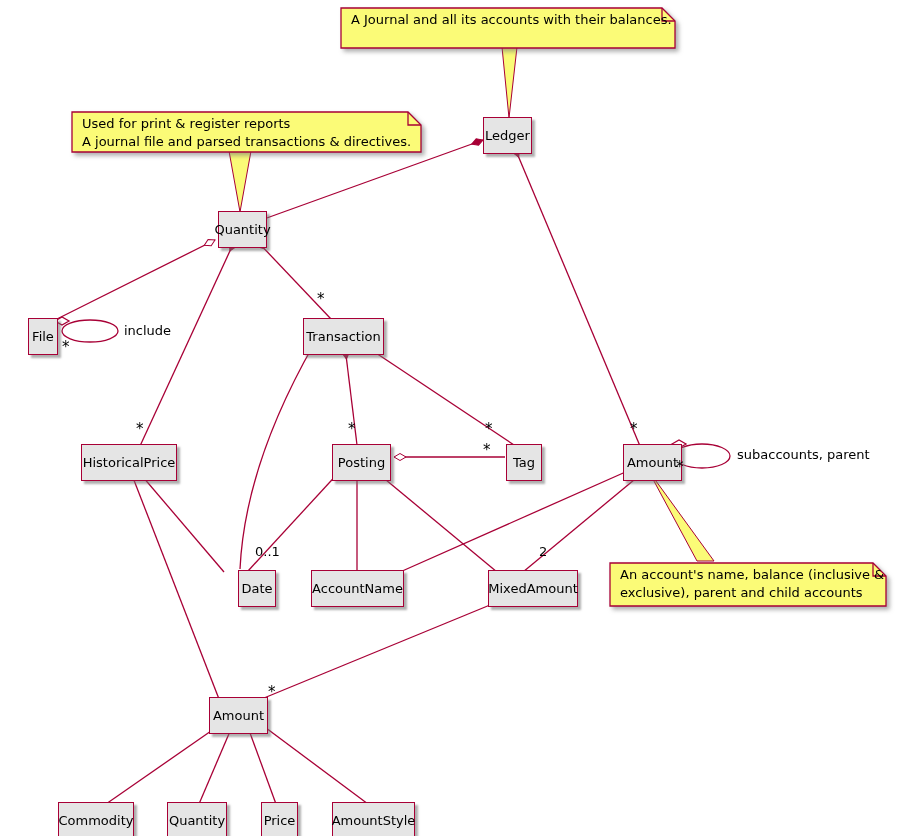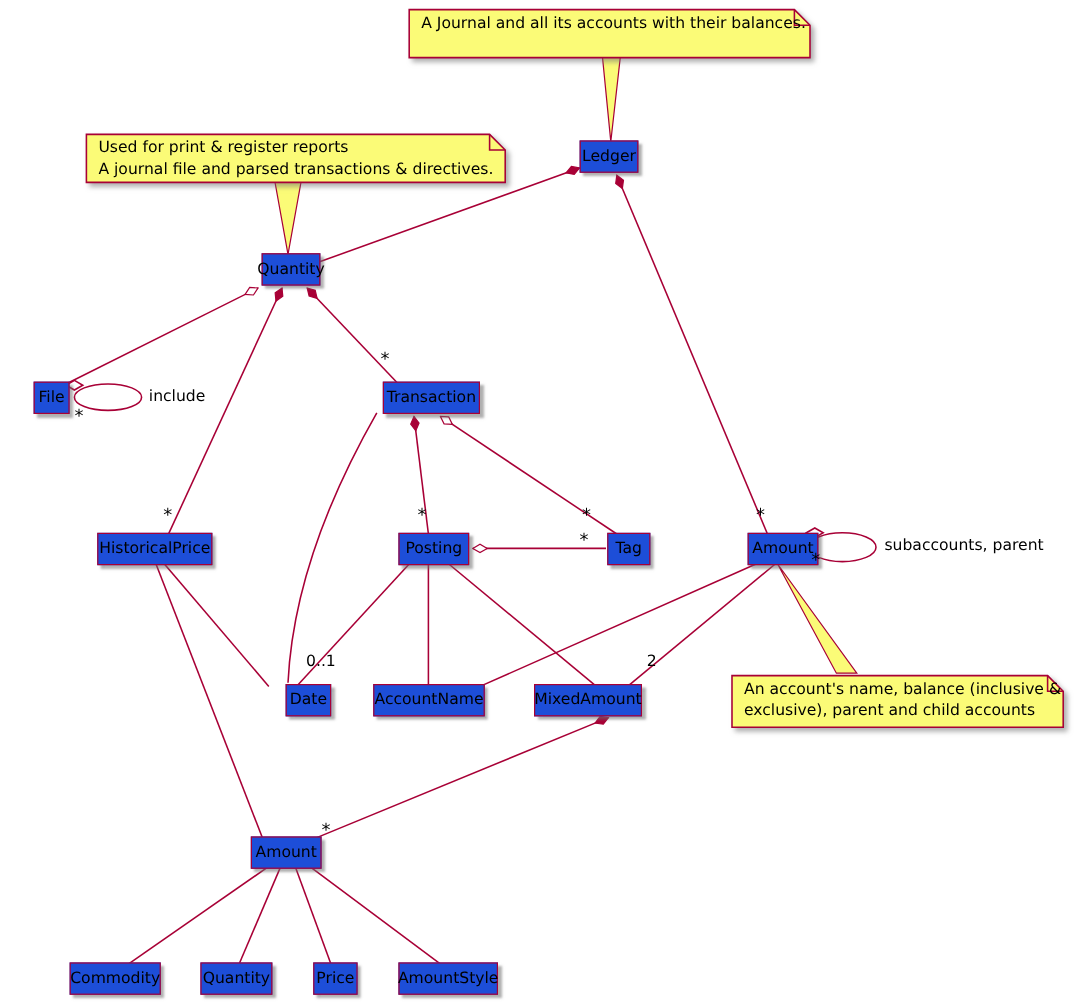--- a/index.html
+++ b/index.html
@@ -2,22 +2,22 @@
 <html><head>
 <meta charset="utf-8">
 <style>
   html,body{margin:0;padding:0;background:#ffffff;}
   .canvas{
     position:relative;width:909px;height:836px;background:#ffffff;
     font-family:"DejaVu Sans","Liberation Sans",sans-serif;color:#000;overflow:hidden;
   }
   svg.wires{position:absolute;left:0;top:0;z-index:1;}
   .uml-class{
-    position:absolute;z-index:2;box-sizing:border-box;height:27px;
-    background:#1d4ed8;border:1.5px solid #A80036;
+    position:absolute;z-index:2;box-sizing:border-box;height:37px;
+    background:#e5e5e5;border:1.5px solid #A80036;
     display:flex;align-items:center;justify-content:center;
     font-size:13px;white-space:nowrap;
     box-shadow:3px 3px 2px rgba(110,110,110,0.55);
   }
   .note-text{
     position:absolute;z-index:3;font-size:13px;line-height:18px;white-space:nowrap;
   }
   .edge-label{
     position:absolute;z-index:3;font-size:13px;white-space:nowrap;
   }
@@ -91,28 +91,28 @@
     <div>A journal file and parsed transactions &amp; directives.</div>
   </div>
   <div class="note-text" style="left:620px;top:566px;">
     <div>An account's name, balance (inclusive &amp;</div>
     <div>exclusive), parent and child accounts</div>
   </div>
 
   <div class="uml-class" style="left:483px;top:117px;width:49px;">Ledger</div>
   <div class="uml-class" style="left:218px;top:211px;width:49px;">Quantity</div>
   <div class="uml-class" style="left:28px;top:318px;width:30px;">File</div>
-  <div class="uml-class" style="left:319px;top:318px;width:81px;">Transaction</div>
+  <div class="uml-class" style="left:303px;top:318px;width:81px;">Transaction</div>
   <div class="uml-class" style="left:81px;top:444px;width:96px;">HistoricalPrice</div>
   <div class="uml-class" style="left:332px;top:444px;width:59px;">Posting</div>
   <div class="uml-class" style="left:506px;top:444px;width:36px;">Tag</div>
   <div class="uml-class" style="left:623px;top:444px;width:59px;">Amount</div>
   <div class="uml-class" style="left:218px;top:570px;width:38px;margin-left:20px;">Date</div>
   <div class="uml-class" style="left:311px;top:570px;width:93px;">AccountName</div>
-  <div class="uml-class" style="left:445px;top:570px;width:90px;">MixedAmount</div>
+  <div class="uml-class" style="left:488px;top:570px;width:90px;">MixedAmount</div>
   <div class="uml-class" style="left:209px;top:697px;width:59px;">Amount</div>
   <div class="uml-class" style="left:58px;top:802px;width:76px;">Commodity</div>
   <div class="uml-class" style="left:167px;top:802px;width:60px;">Quantity</div>
   <div class="uml-class" style="left:261px;top:802px;width:37px;">Price</div>
   <div class="uml-class" style="left:332px;top:802px;width:83px;">AmountStyle</div>
 
   <div class="edge-label" style="left:124px;top:323px;">include</div>
   <div class="edge-label mult" style="left:62px;top:338px;">*</div>
   <div class="edge-label mult" style="left:317px;top:290px;">*</div>
   <div class="edge-label mult" style="left:136px;top:420px;">*</div>

